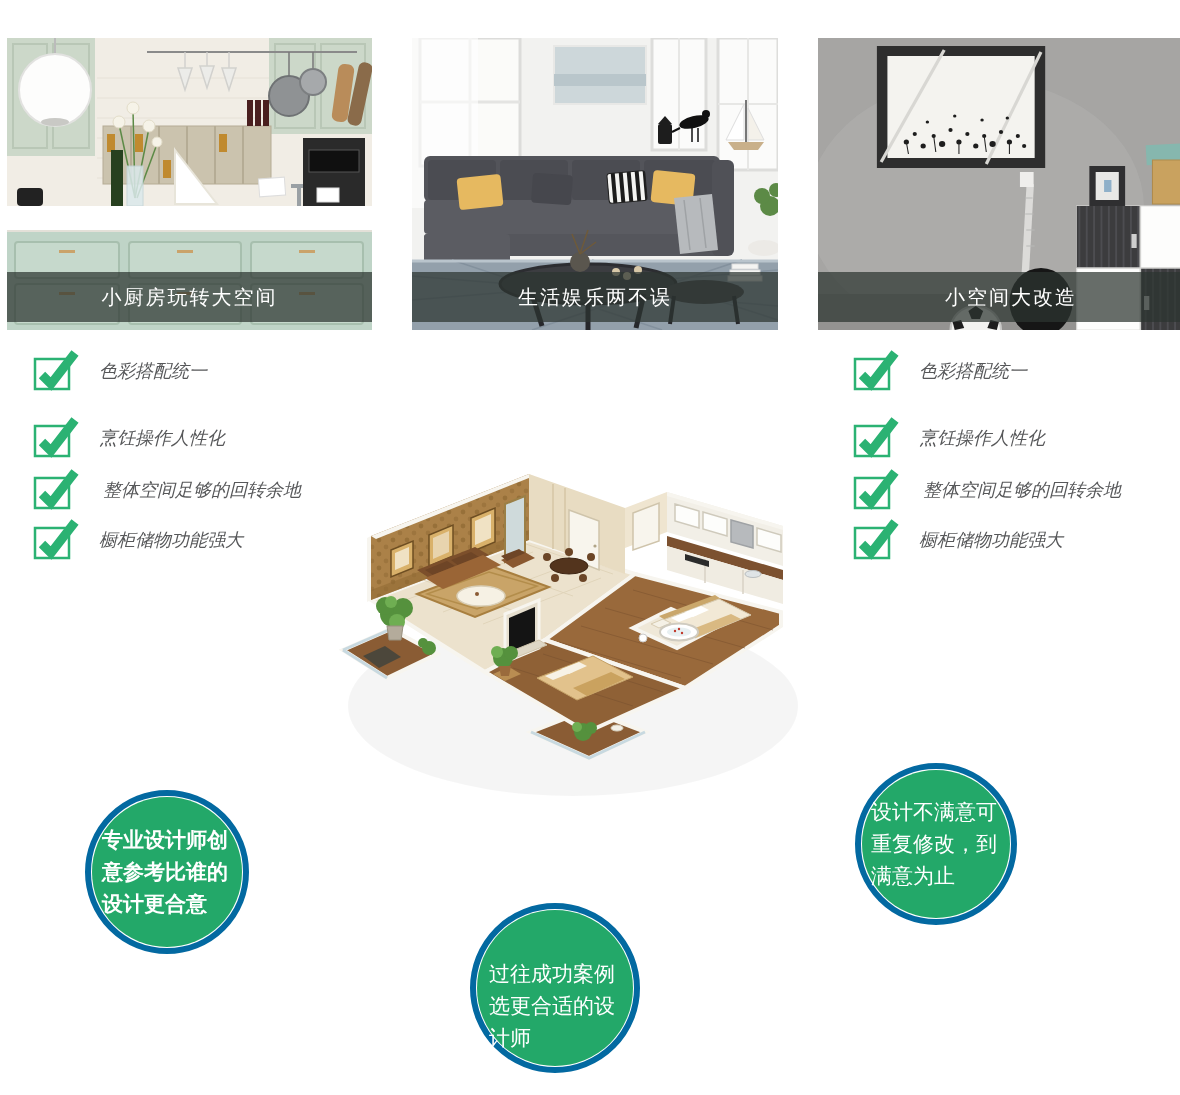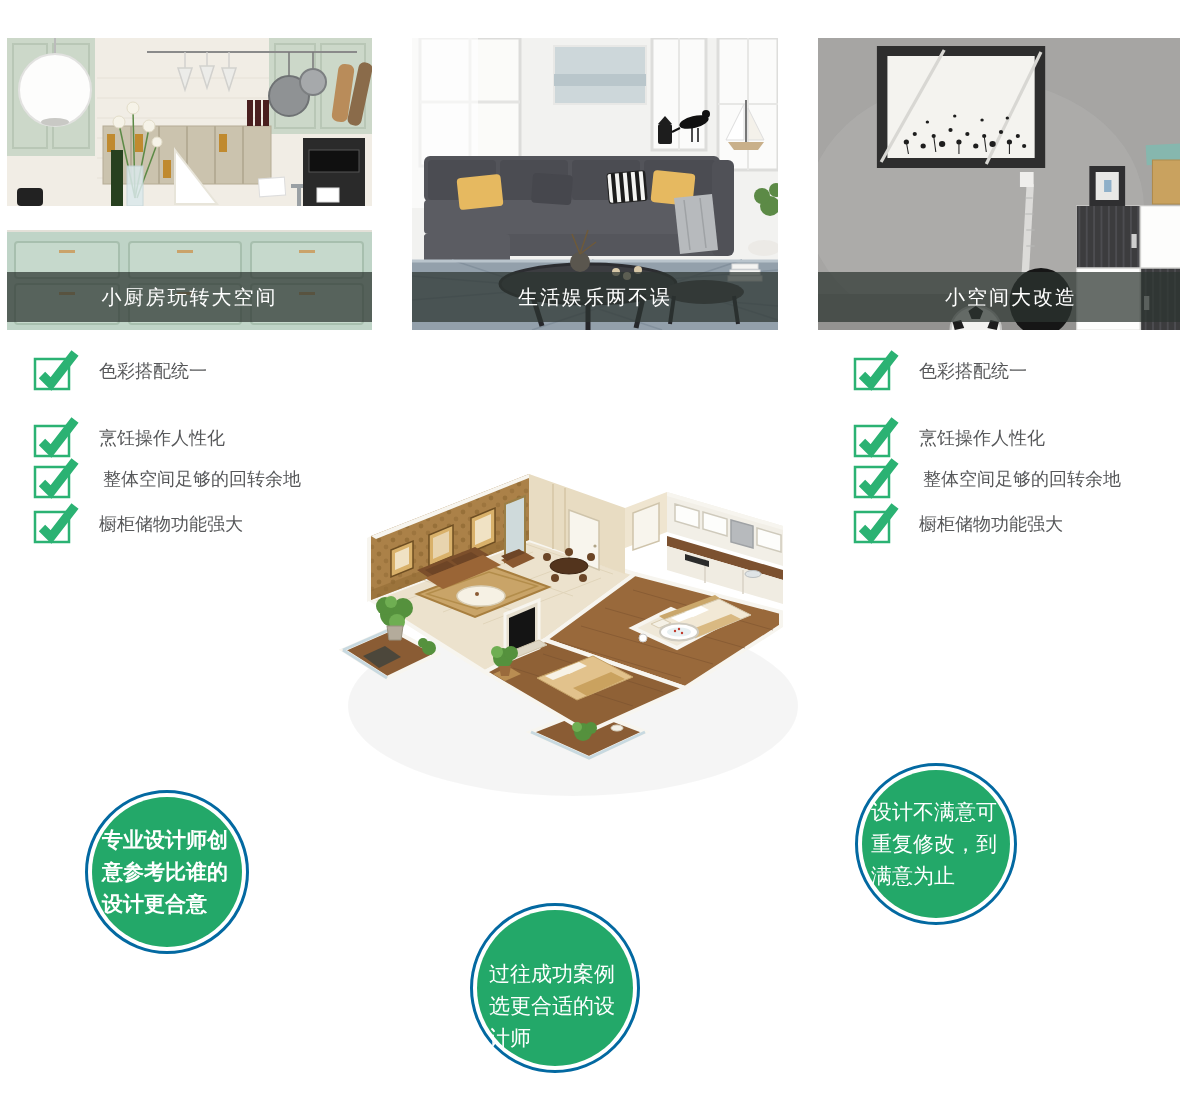--- a/index.html
+++ b/index.html
@@ -13,32 +13,32 @@
   #card1 { left:7px;   width:365px; }
   #card2 { left:412px; width:366px; }
   #card3 { left:790px; width:386px;margin-left:28px; }
   .card svg.photo { position:absolute; inset:0; width:100%; height:100%; display:block; }
   .caption { position:absolute; left:0; right:0; bottom:8px; height:50px;
              background:rgba(44,52,49,0.72); color:#fff; font-size:20px; letter-spacing:2px;
              display:flex; align-items:center; justify-content:center; }
 
   
   .check-row { position:absolute; display:flex; align-items:center; gap:20px; height:44px; }
-  .check-row .txt { font-size:18px; color:#57585a; white-space:nowrap; }
+  .check-row .txt { font-size:18px; color:#57585a; white-space:nowrap;font-style:italic; }
   .col-left  .check-row { left:33px; }
   .col-right .check-row { left:853px; }
-  .row0 { top:349px; } .row1 { top:416px; } .row2 { top:457px;gap:24px; } .row3 { top:502px; }
+  .row0 { top:349px; } .row1 { top:416px; } .row2 { top:468px;gap:24px; } .row3 { top:518px; }
   .check-ico { width:46px; height:44px; flex:0 0 auto; }
 
   
   .floorplan { position:absolute; left:333px; top:466px; width:474px; height:366px; }
   .floorplan svg { width:100%; height:100%; display:block; }
 
   
-  .bubble { position:absolute; border:3px solid #0369a1; border-radius:50%; background:#fff;
+  .bubble { position:absolute; border:6px solid #0369a1; border-radius:50%; background:#fff;
             display:flex; align-items:center; justify-content:center; }
   .bubble-inner { border-radius:50%; background:#23a869; color:#fff;
             display:flex; align-items:center; justify-content:center; }
   .bubble-text { font-size:21px; line-height:32px; text-align:left; }
   #bubble1 { left:85px;  top:790px; width:164px; height:164px; }
   #bubble1 .bubble-inner { width:150px; height:150px; }
   #bubble1 .bubble-text  { width:130px;font-weight:bold; }
   #bubble2 { left:470px; top:903px; width:170px; height:170px; }
   #bubble2 .bubble-inner { width:156px; height:156px; }
   #bubble2 .bubble-text  { width:132px;margin-top:35px; }

